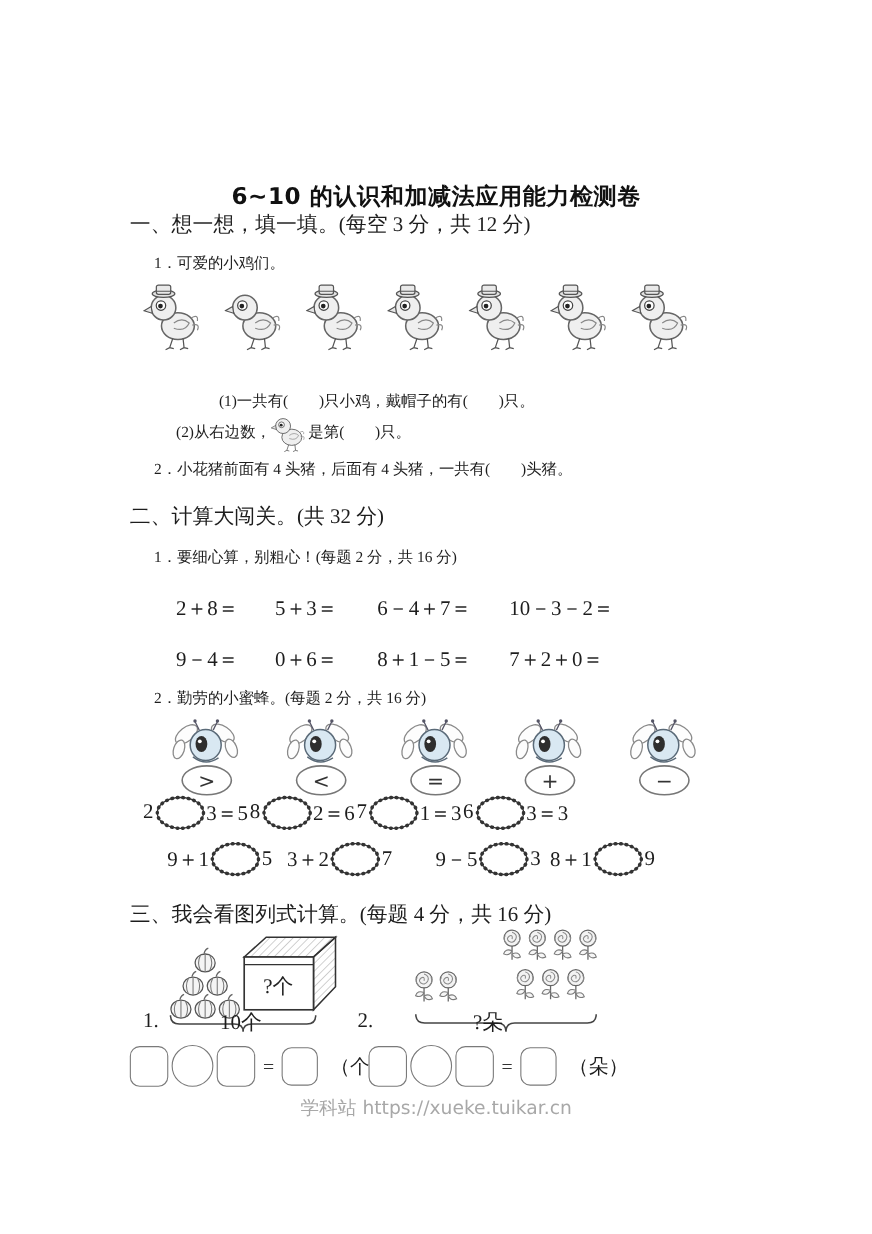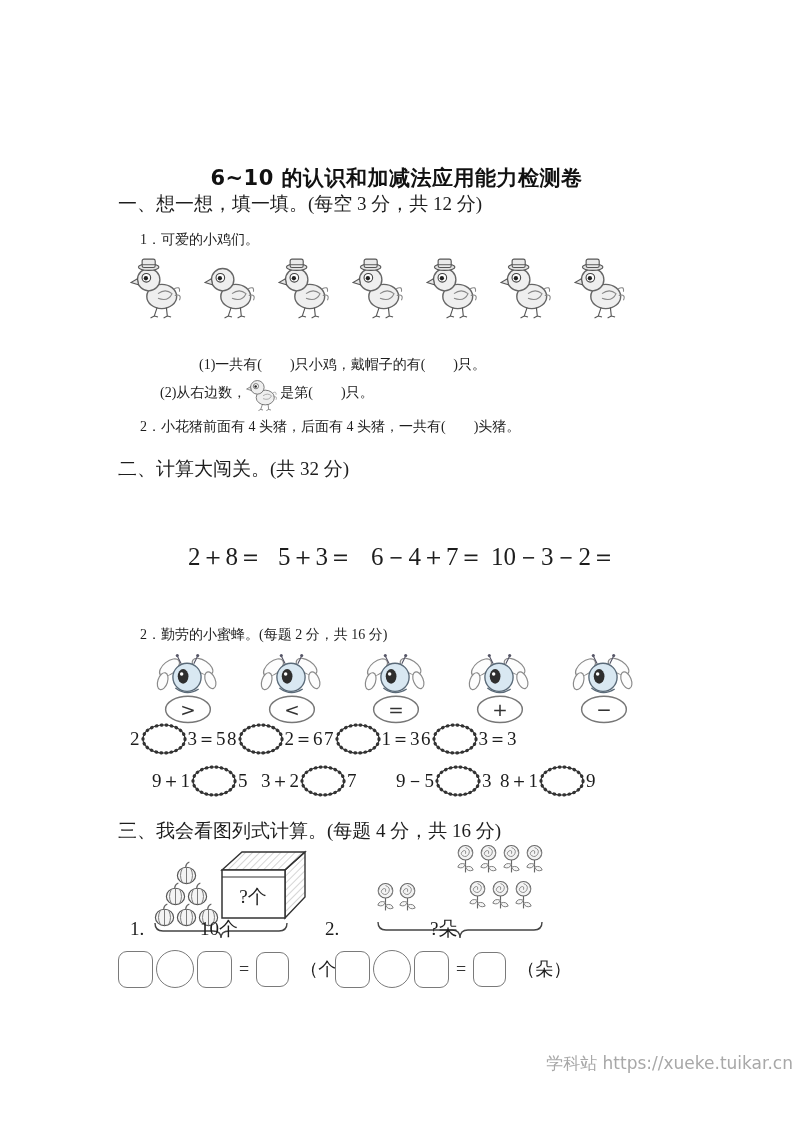--- a/index.html
+++ b/index.html
@@ -3,21 +3,21 @@
 <meta charset="utf-8">
 <style>
   html,body{margin:0;padding:0;background:#fff;}
   .page{position:relative;width:793px;height:1122px;background:#ffffff;overflow:hidden;
         font-family:"Liberation Serif","DejaVu Serif",serif;color:#1d1d1d;}
   .abs{position:absolute;}
   .title{width:100%;text-align:center;font-family:"DejaVu Sans","Liberation Sans",sans-serif;
          font-weight:bold;font-size:21px;letter-spacing:.5px;color:#111;}
   .h-sec{font-size:19px;}
   .q-label{font-size:14px;}
-  .calc-row span{position:absolute;font-size:25px;white-space:nowrap;margin-left:28px;}
+  .calc-row span{position:absolute;font-size:19px;white-space:nowrap;}
   .chick-row{display:flex;gap:18px;align-items:flex-end;}
   .bee-block{position:absolute;width:72px;}
   .oval-item{position:absolute;display:inline-flex;align-items:center;font-size:19px;white-space:nowrap;}
   .oval-item svg{margin:0 1px;}
   .fig-label{font-size:19px;white-space:nowrap;}
   .ans-group{position:absolute;display:flex;align-items:center;gap:3px;}
   .ans-sq{width:33px;height:35px;border:1.6px solid #7a7a7a;border-radius:9px;background:#fff;}
   .ans-sq.small{width:31px;height:33px;}
   .ans-circle{width:36px;height:36px;border:1.6px solid #7a7a7a;border-radius:50%;background:#fff;}
   .ans-eq{font-size:18px;margin:0 4px;color:#333;}
@@ -186,26 +186,33 @@
     <path d="M39 53 l1 9 m0 0 l-4 2 m4 -2 l4 1" stroke="#555" stroke-width="1.2" fill="none"></path>
 
   </svg>
       </span>
     <span>是第(　　)只。</span>
   </div>
 
   <div class="abs q-label" style="top:418px;left:140px;">2．小花猪前面有 4 头猪，后面有 4 头猪，一共有(　　)头猪。</div>
 
   <div class="abs h-sec" style="top:456px;left:118px;">二、计算大闯关。(共 32 分)</div>
+  <div class="abs q-label" style="top:498px;left:140px;">1．要细心算，别粗心！(每题 2 分，共 16 分)</div>
 
   <div class="abs calc-row" style="top:540px;left:0;width:793px;height:26px;" id="calc-row-1">
       <span style="left: 160px;">2＋8＝</span>
       <span style="left: 250px;">5＋3＝</span>
       <span style="left: 343px;">6－4＋7＝</span>
       <span style="left: 463px;">10－3－2＝</span>
+    </div>
+  <div class="abs calc-row" style="top:586px;left:0;width:793px;height:26px;" id="calc-row-2">
+      <span style="left: 160px;">9－4＝</span>
+      <span style="left: 250px;">0＋6＝</span>
+      <span style="left: 343px;">8＋1－5＝</span>
+      <span style="left: 463px;">7＋2＋0＝</span>
     </div>
 
   <div class="abs q-label" style="top:626px;left:140px;">2．勤劳的小蜜蜂。(每题 2 分，共 16 分)</div>
 
   <div class="abs" style="top:652px;left:0;width:793px;height:74px;" id="bee-row">
       <div class="bee-block" style="left: 152px; top: 0px;">
         <svg width="70" height="74" viewBox="0 0 72 76">
     <g fill="#fdfdfd" stroke="#8a8a8a" stroke-width="1.2">
       <ellipse cx="18" cy="16" rx="12" ry="6.5" transform="rotate(-38 18 16)"></ellipse>
       <ellipse cx="52" cy="15" rx="12" ry="6.5" transform="rotate(34 52 15)"></ellipse>
@@ -418,14 +425,14 @@
   </div>
   <div class="ans-group" style="top:950px;left:335px;">
     <div class="ans-sq"></div>
     <div class="ans-circle"></div>
     <div class="ans-sq"></div>
     <span class="ans-eq">=</span>
     <div class="ans-sq small"></div>
     <span class="ans-unit">（朵）</span>
   </div>
 
-  <div class="abs footer" style="top:1052px;left:0;text-align:right;">学科站 https://xueke.tuikar.cn</div>
+  <div class="abs footer" style="top:996px;left:0;">学科站 https://xueke.tuikar.cn</div>
 </div>
 
 </body></html>

